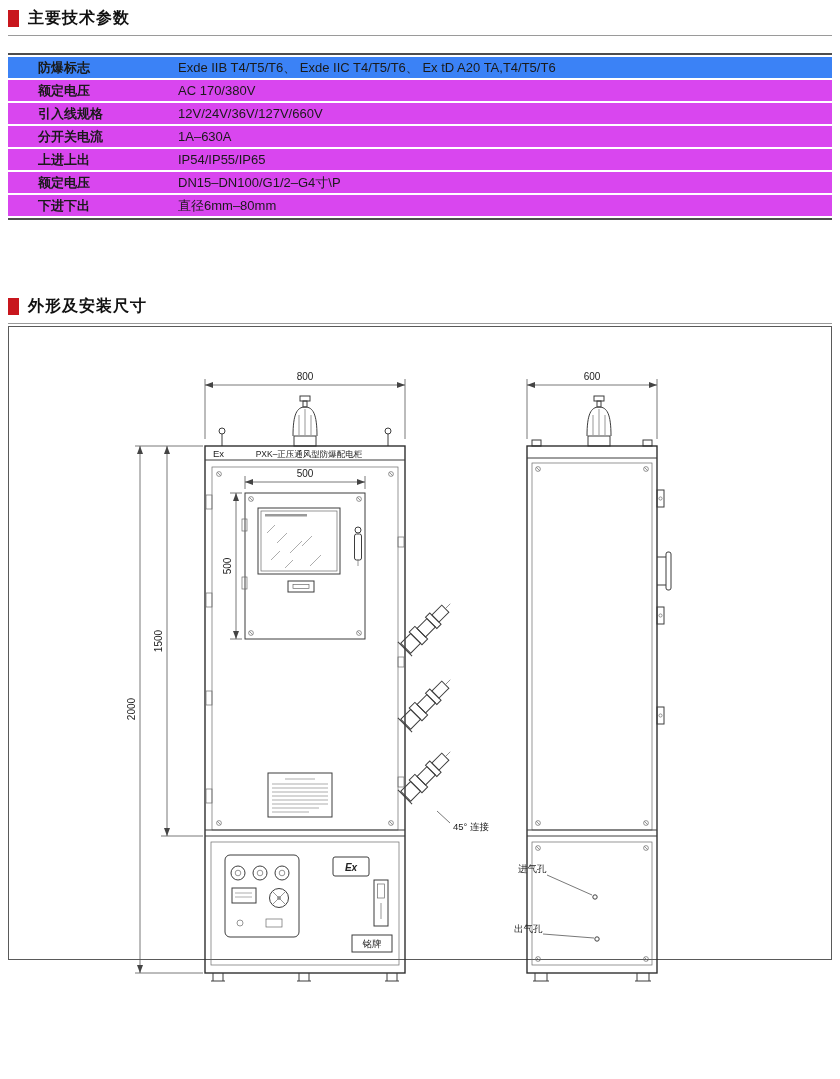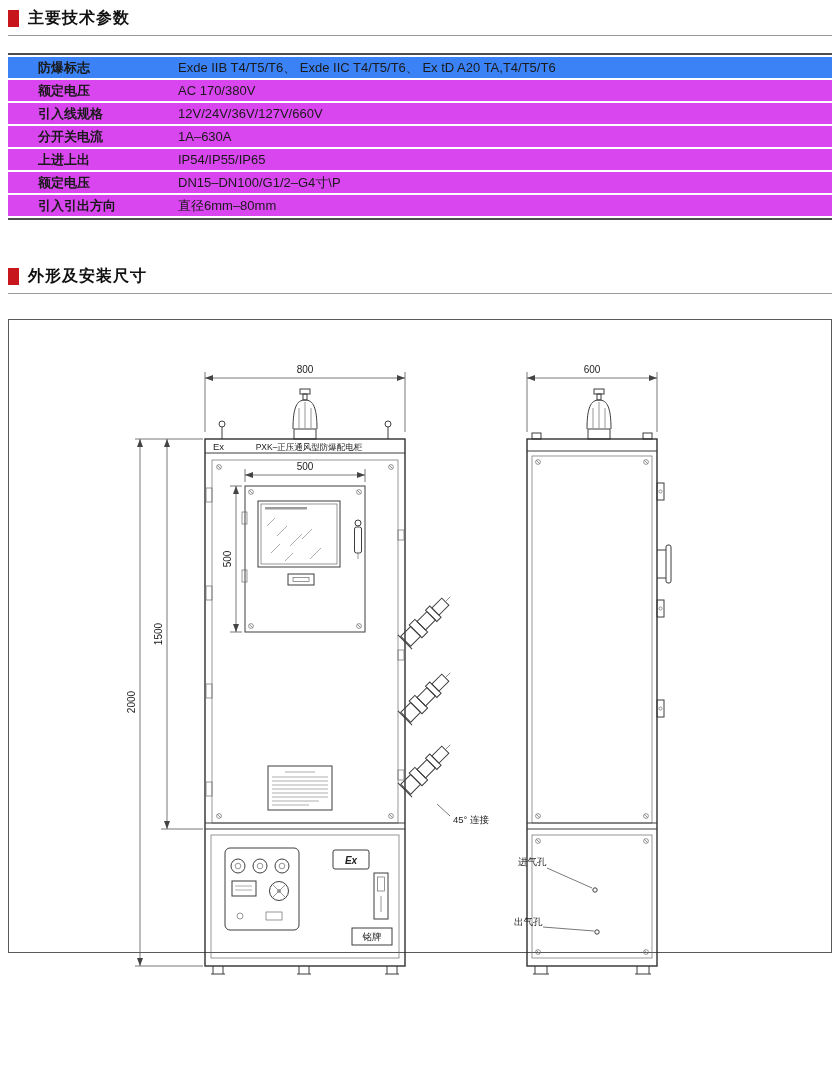--- a/index.html
+++ b/index.html
@@ -12,22 +12,22 @@
   .section-title { font-size:16px; font-weight:bold; letter-spacing:1px; color:#111; }
   .section-rule { border-bottom:1px solid #9a9a9a; margin-top:7px; }
 
   .params-wrap { margin-top:17px; border-top:2px solid #4d4d4d; border-bottom:2px solid #4d4d4d; }
   table.params { width:100%; border-collapse:separate; border-spacing:0 2px; }
   table.params td { font-size:13px; height:21px; vertical-align:middle; background:#d946ef; }
   table.params tr.highlight td { background:#3b82f6; }
   td.label { width:160px; padding-left:30px; font-weight:bold; white-space:nowrap; }
   td.value { padding-left:10px; }
 
-  .section2 { margin-top:46px; }
-  .drawing-box { margin-top:25px; border:1px solid #5a5a5a; width:824px; height:634px; }
+  .section2 { margin-top:76px; }
+  .drawing-box { margin-top:2px; border:1px solid #5a5a5a; width:824px; height:634px; }
   .drawing-box svg { display:block; }
 
   
   .ol { fill:none; stroke:#2f2f2f; stroke-width:1.4; }
   .ml { fill:none; stroke:#3d3d3d; stroke-width:1; }
   .tl { fill:none; stroke:#6a6a6a; stroke-width:0.7; }
   .dim { fill:none; stroke:#555; stroke-width:0.8; }
   .hatch { fill:none; stroke:#8a8a8a; stroke-width:0.7; }
   .dimtxt { font-size:10px; fill:#222; }
   .lbl { font-size:9.5px; fill:#222; }
@@ -66,21 +66,21 @@
         </tr>
         <tr>
           <td class="label">上进上出</td>
           <td class="value">IP54/IP55/IP65</td>
         </tr>
         <tr>
           <td class="label">额定电压</td>
           <td class="value">DN15–DN100/G1/2–G4寸\P</td>
         </tr>
         <tr>
-          <td class="label">引入引出方向</td>
+          <td class="label">下进下出</td>
           <td class="value">直径6mm–80mm</td>
         </tr>
       </tbody>
     </table>
   </div>
 
   <div class="section-header section2">
     <span class="red-square"></span>
     <span class="section-title">外形及安装尺寸</span>
   </div>

